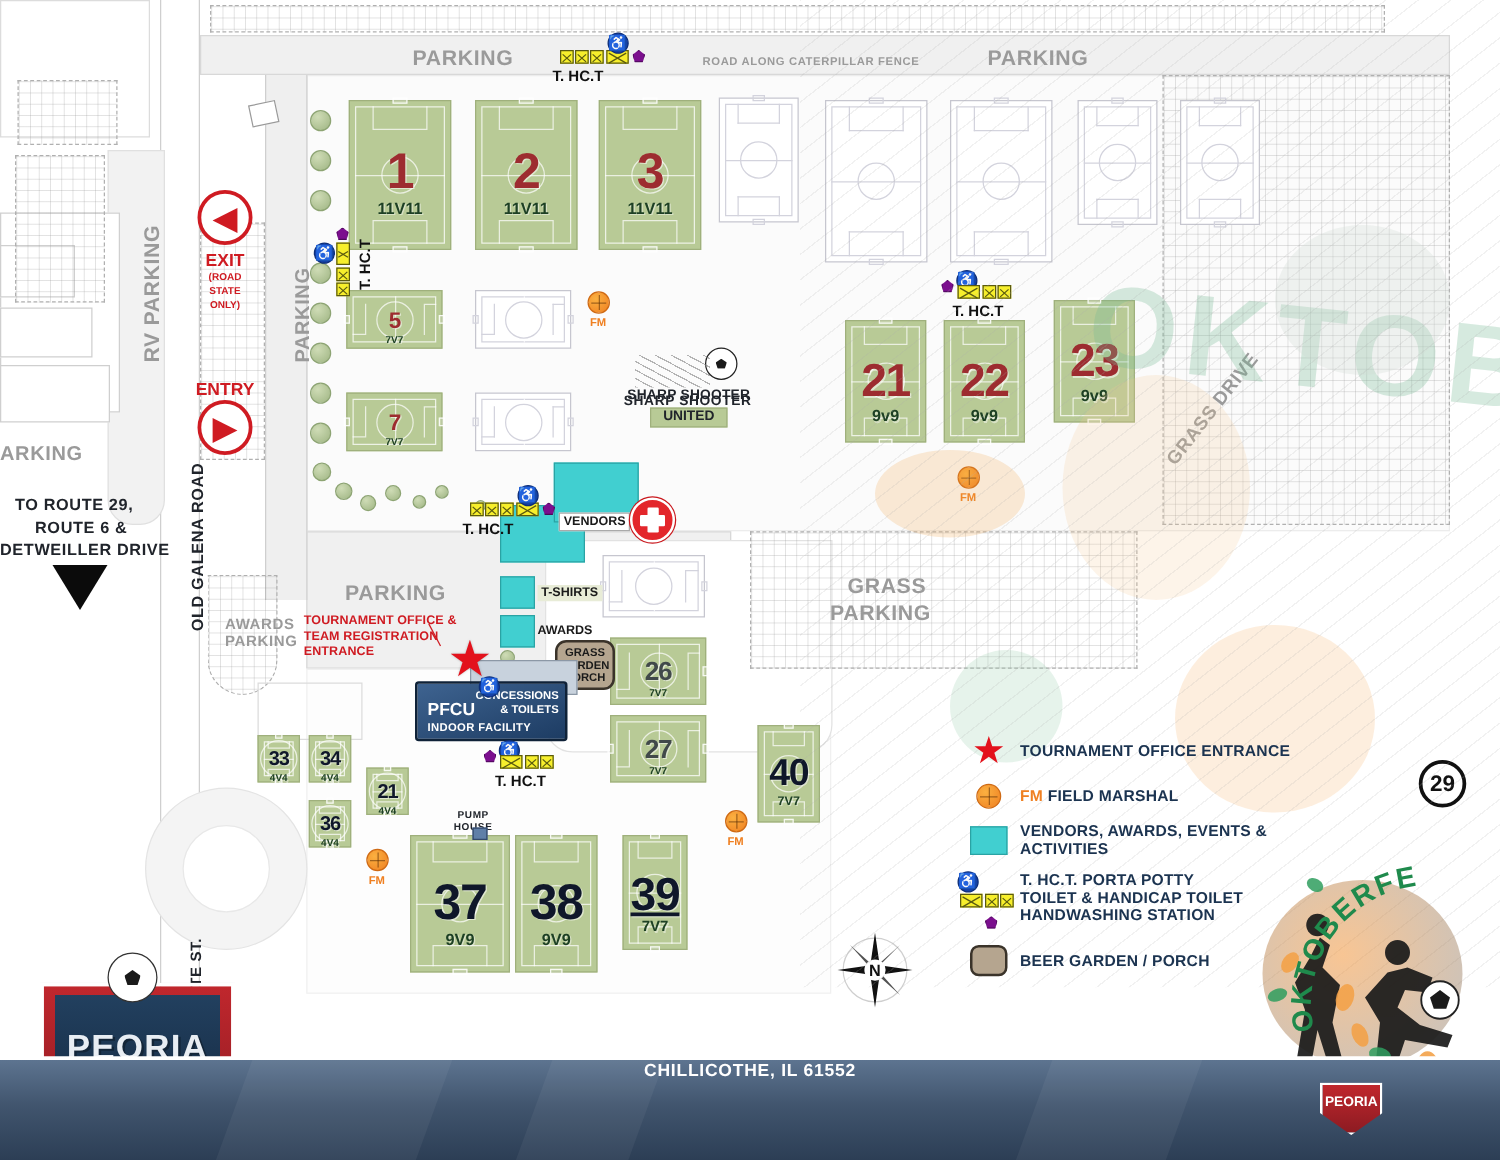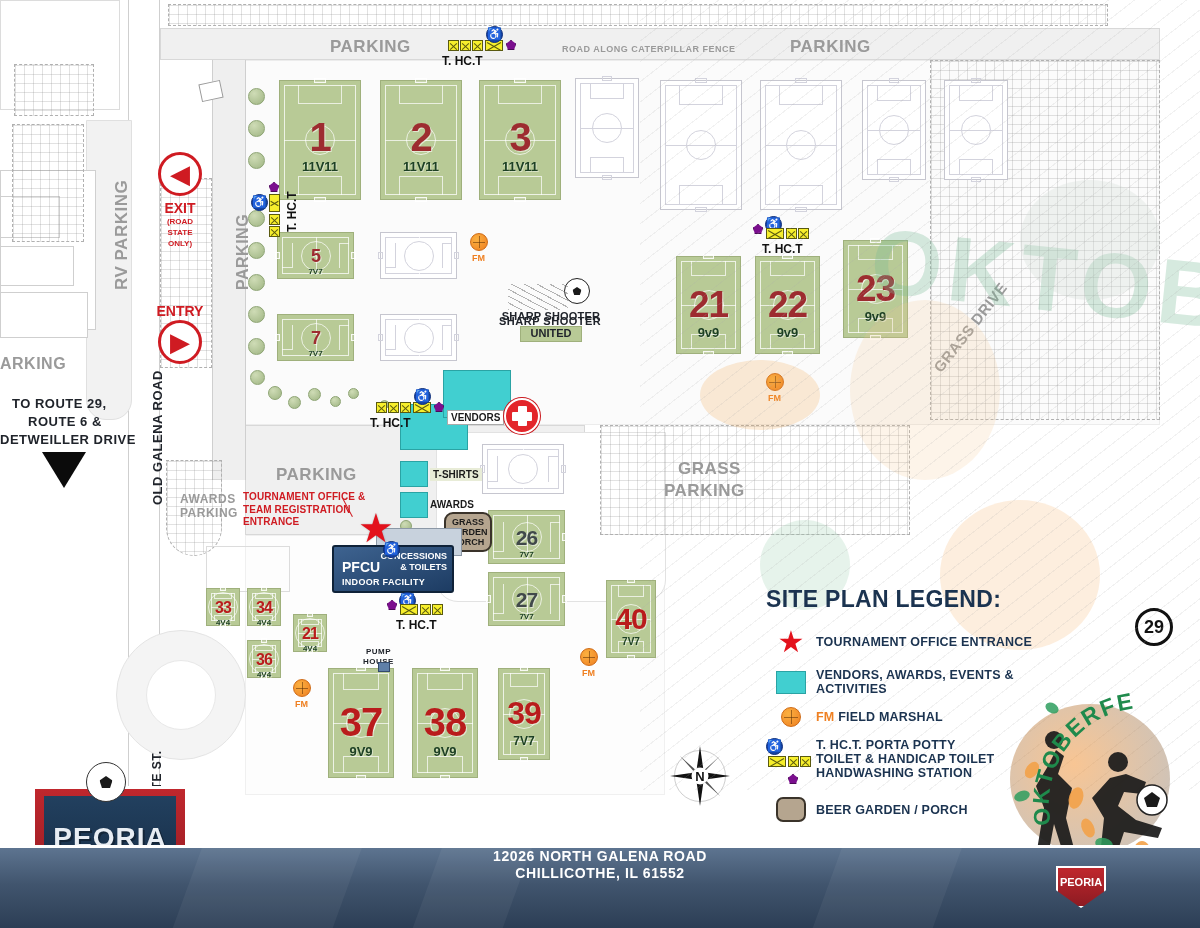--- a/index.html
+++ b/index.html
@@ -113,21 +113,21 @@
   }
   .field-type {
     position: absolute; left: 0; right: 0;
     text-align: center;
     font-weight: 900;
     line-height: 1;
     color: #1d4024;
     text-shadow: 1px 1px 0 rgba(255,255,255,.45);
   }
   .num-red  { color: #9d2c30; }
-  .num-navy { color: #b91c1c; }
+  .num-navy { color: #0f172a; }
   .num-dark { color: #41494a; }
 
   
   .lbl {
     position: absolute;
     font-weight: 900;
     color: #9a9a9a;
     letter-spacing: .5px;
     white-space: nowrap;
   }
@@ -680,21 +680,21 @@
         <div class="pitch"></div>
         <div class="halfline"></div>
         <div class="circle"></div>
         <div class="box-top"></div>
         <div class="box-bot"></div>
         <div class="goal-t"></div>
         <div class="goal-b"></div>
         <div class="field-num num-navy" style="top:11px;font-size:16px;">36</div>
         <div class="field-type" style="top:30px;font-size:8px;">4V4</div>
       </div>
-      <div class="field" style="left: 328px; top: 668px; width: 66px; height: 110px;">
+      <div class="field" style="left: 328px; top: 668px; width: 80px; height: 110px;">
         <div class="pitch"></div>
         <div class="halfline"></div>
         <div class="circle"></div>
         <div class="box-top"></div>
         <div class="box-bot"></div>
         <div class="goal-t"></div>
         <div class="goal-b"></div>
         <div class="field-num num-navy" style="top:33px;font-size:40px;">37</div>
         <div class="field-type" style="top:76px;font-size:13px;">9V9</div>
       </div>
@@ -710,21 +710,21 @@
         <div class="field-type" style="top:76px;font-size:13px;">9V9</div>
       </div>
       <div class="field" style="left: 498px; top: 668px; width: 52px; height: 92px;">
         <div class="pitch"></div>
         <div class="halfline"></div>
         <div class="circle"></div>
         <div class="box-top"></div>
         <div class="box-bot"></div>
         <div class="goal-t"></div>
         <div class="goal-b"></div>
-        <div class="field-num num-navy" style="top:28px;font-size:32px;">39</div>
+        <div class="field-num num-navy" style="top:28px;font-size:37px;text-decoration:underline;">39</div>
         <div class="field-type" style="top:66px;font-size:12px;">7V7</div>
       </div>
     </div>
   <div id="blank-fields-layer">
       <div class="field blank horiz" style="left: 380px; top: 232px; width: 77px; height: 47px;">
         <div class="pitch"></div>
         <div class="halfline"></div>
         <div class="circle"></div>
         <div class="box-top"></div>
         <div class="box-bot"></div>
@@ -1004,44 +1004,43 @@
       <defs>
         <path id="oktoPath" d="M 58 150 A 96 96 0 0 1 150 30" fill="none"></path>
       </defs>
       <text font-family="Liberation Sans, sans-serif" font-size="23" font-weight="bold" fill="#1f8a4c" letter-spacing="2">
         <textPath href="#oktoPath" startOffset="2%" id="okto-textpath">OKTOBERFEST</textPath>
       </text>
     </svg>
   </div>
 
   <div id="legend">
-    <h2>SITE PLAN LEGEND:</h2>
 
     <div class="lg-row">
       <div class="lg-ico">
         <span style="color:#e3121c;font-size:30px;line-height:1;">★</span>
       </div>
       <div class="lg-txt">TOURNAMENT OFFICE ENTRANCE</div>
     </div>
 
     <div class="lg-row">
       <div class="lg-ico">
-        <span style="display:block;width:30px;height:23px;background:#41cfd0;border:1px solid #2aa3a4;"></span>
-      </div>
-      <div class="lg-txt">VENDORS, AWARDS, EVENTS &amp; ACTIVITIES</div>
-    </div>
-
-    <div class="lg-row">
-      <div class="lg-ico">
         <span class="fm" style="position:relative;display:inline-block;width:20px;height:20px;"></span>
       </div>
       <div class="lg-txt">
         <span class="fmtag">FM</span>
         <span>FIELD MARSHAL</span>
       </div>
+    </div>
+
+    <div class="lg-row">
+      <div class="lg-ico">
+        <span style="display:block;width:30px;height:23px;background:#41cfd0;border:1px solid #2aa3a4;"></span>
+      </div>
+      <div class="lg-txt">VENDORS, AWARDS, EVENTS &amp; ACTIVITIES</div>
     </div>
 
     <div class="lg-row" style="align-items:flex-start;">
       <div class="lg-ico" style="height:48px;display:block;">
         <span class="hc-badge" style="position:absolute;left:0px;top:0px;">♿</span>
         <span class="hc-pp" style="position:absolute;left:2px;top:18px;"></span>
         <span class="pp" style="position:absolute;left:22px;top:18px;"></span>
         <span class="pp" style="position:absolute;left:34px;top:18px;"></span>
         <span class="wash" style="position:absolute;left:22px;top:36px;"></span>
       </div>
@@ -1069,21 +1068,20 @@
       </div>
     <div class="peoria">PEORIA</div>
     <div class="fcu">FC UNITED</div>
     <div class="year">1978</div>
   </div>
 
   <div id="banner">
     <div class="streak" style="left:180px;"></div>
     <div class="streak" style="left:420px;width:90px;"></div>
     <div class="streak" style="left:820px;width:120px;"></div>
-    <div class="addr1">12026 NORTH GALENA ROAD</div>
     <div class="addr2">CHILLICOTHE, IL 61552</div>
   </div>
 
   <div style="position:absolute;right:88px;bottom:10px;width:62px;height:56px;">
     <div style="position:absolute;left:6px;top:4px;width:50px;height:42px;background:linear-gradient(180deg,#c0272d,#8d1b22);
                 clip-path:polygon(0 0,100% 0,100% 58%,50% 100%,0 58%);border:2px solid #fff;"></div>
     <div style="position:absolute;left:0;right:0;top:14px;text-align:center;font-size:11px;font-weight:900;color:#fff;">PEORIA</div>
   </div>
 
 </div>

